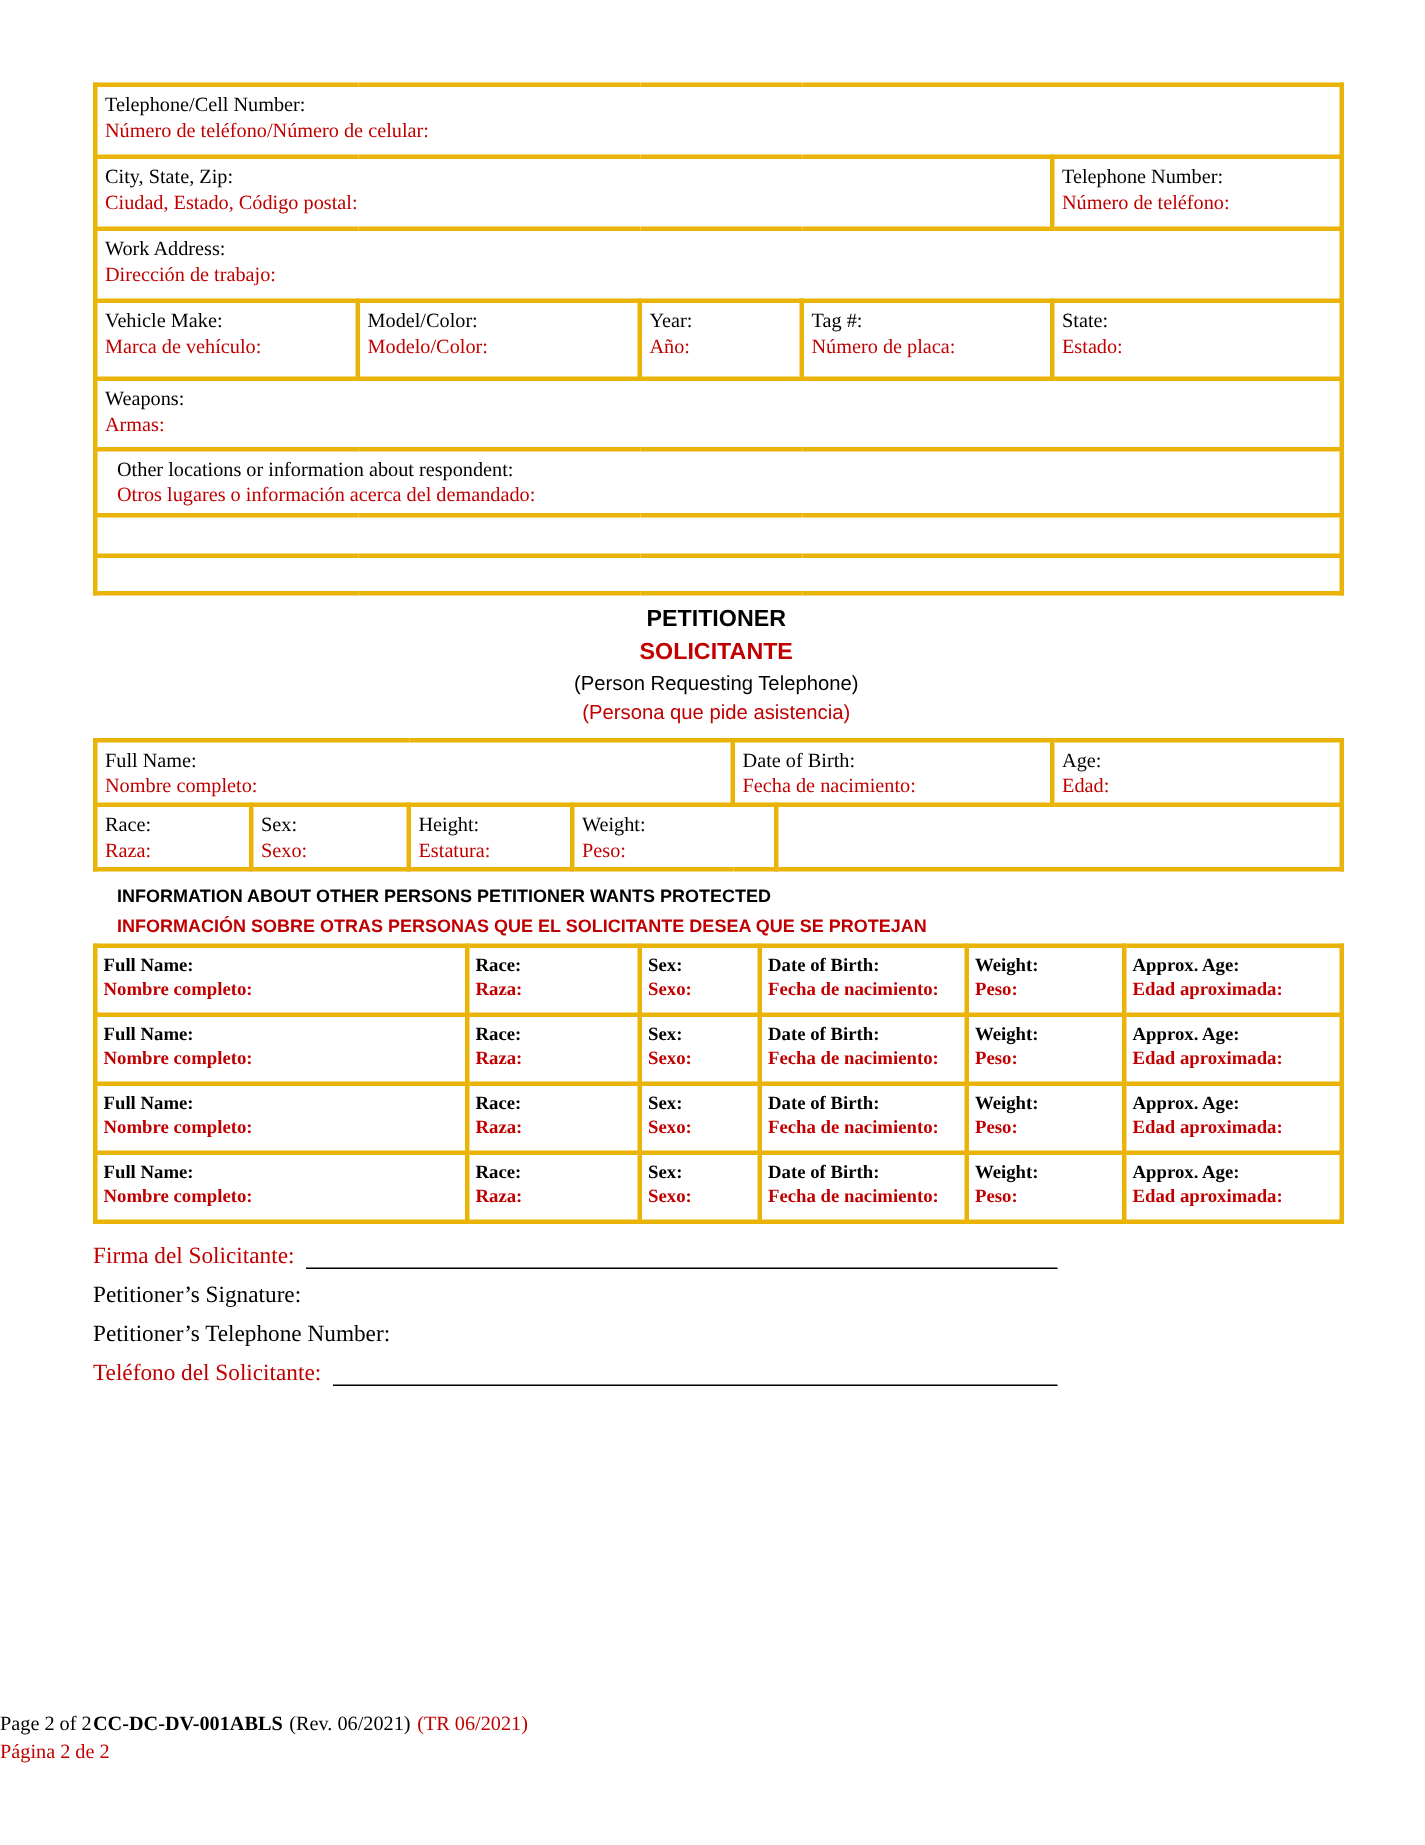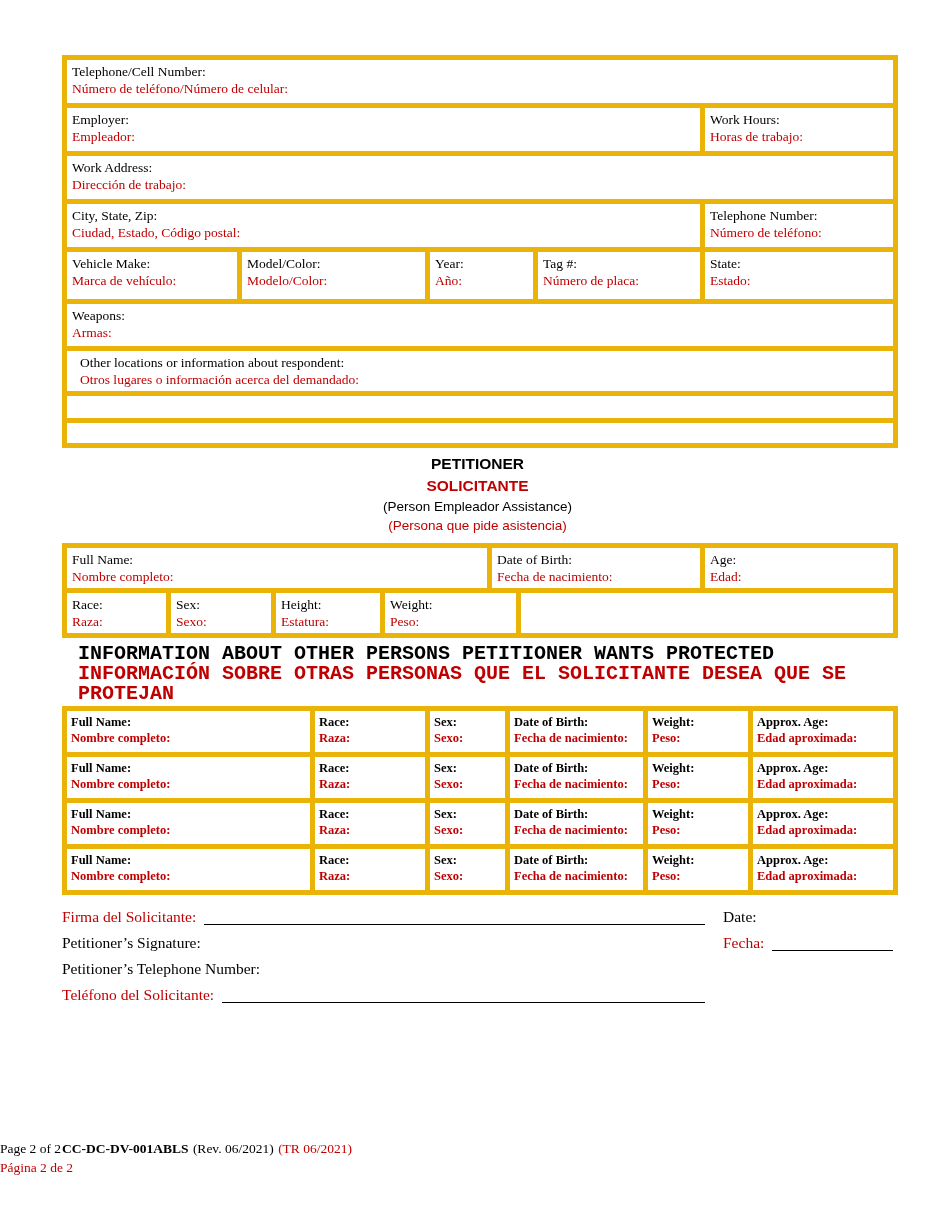--- a/index.html
+++ b/index.html
@@ -2,38 +2,38 @@
 <html style="--es-red: #c00000;"><head>
 <meta charset="utf-8">
 <style>
   * { margin:0; padding:0; box-sizing:border-box; }
   html, body { background:#ffffff; }
   body { font-family:"Liberation Serif", serif; color:#000; }
   .page { position:relative; width:950px; height:1230px; background:#fff; overflow:hidden; }
   .content { position:absolute; left:62px; top:55px; width:831px; }
 
   table { border-collapse:collapse; table-layout:fixed; width:831px; }
-  td { border:5px solid #eab308; vertical-align:top; padding:3px 5px; font-size:13.5px; line-height:17px; }
+  td { border:3px solid #eab308; vertical-align:top; padding:3px 5px; font-size:13.5px; line-height:17px; }
   .es { color:var(--es-red, #c00000); }
 
   tr.h48 > td { height:48px; }
   tr.h52 > td { height:52px; }
   tr.h47 > td { height:47px; }
   tr.h44 > td { height:44px;padding-left:13px; }
   tr.h27 > td { height:27px; }
   tr.h25 > td { height:25px; }
   tr.h37 > td { height:37px; }
   tr.h38 > td { height:38px; }
   tr.h46 > td { height:46px; }
 
   .center-head { text-align:center; margin-top:5px; margin-bottom:8px; font-family:"Liberation Sans", sans-serif; }
   .h-main { font-weight:bold; font-size:15.5px; line-height:22px; }
   .h-sub { font-size:13.5px; line-height:19px; }
 
-  .sec-head { font-family:Liberation Mono, monospace; font-weight:bold; font-size:20px; line-height:20px; padding-left:16px; margin-top:6px; margin-bottom:2px; }
+  .sec-head { font-family:Liberation Sans, sans-serif; font-weight:bold; font-size:12px; line-height:20px; padding-left:16px; margin-top:6px; margin-bottom:2px; }
 
   table.protected td { font-weight:bold; font-size:12.5px; padding:3px 4px; line-height:16px; }
 
   .sig { display:flex; margin-top:9px; font-size:15.5px; line-height:26px; }
   .sig-left { width:643px; }
   .sig-right { width:170px; margin-left:18px; }
   .sig-line { display:flex; align-items:flex-end; height:26px; }
   .sig-fill { flex:1; border-bottom:1.5px solid #000; margin-left:8px; margin-bottom:5px; }
 
   .footer { position:absolute; left:0; top:1139px; width:950px; font-size:13.5px; line-height:19px; }
@@ -58,44 +58,34 @@
       </colgroup>
       <tbody>
           <tr class="h48">
         <td colspan="5">
           <div class="en">Telephone/Cell Number:</div>
           <div class="es">Número de teléfono/Número de celular:</div>
         </td>
       </tr>
       <tr class="h48">
         <td colspan="4">
-          <div class="en">Employer:</div>
-          <div class="es">Empleador:</div>
-        </td>
-        <td>
-          <div class="en">Work Hours:</div>
-          <div class="es">Horas de trabajo:</div>
+          <div class="en">City, State, Zip:</div>
+          <div class="es">Ciudad, Estado, Código postal:</div>
+        </td>
+        <td>
+          <div class="en">Telephone Number:</div>
+          <div class="es">Número de teléfono:</div>
         </td>
       </tr>
       <tr class="h48">
         <td colspan="5">
           <div class="en">Work Address:</div>
           <div class="es">Dirección de trabajo:</div>
         </td>
       </tr>
-      <tr class="h48">
-        <td colspan="4">
-          <div class="en">City, State, Zip:</div>
-          <div class="es">Ciudad, Estado, Código postal:</div>
-        </td>
-        <td>
-          <div class="en">Telephone Number:</div>
-          <div class="es">Número de teléfono:</div>
-        </td>
-      </tr>
       <tr class="h52">
         <td>
           <div class="en">Vehicle Make:</div>
           <div class="es">Marca de vehículo:</div>
         </td>
         <td>
           <div class="en">Model/Color:</div>
           <div class="es">Modelo/Color:</div>
         </td>
         <td>
@@ -128,21 +118,21 @@
       </tr>
       <tr class="h25">
         <td colspan="5"></td>
       </tr>
     </tbody>
       </table>
 
     <div class="center-head">
       <div class="h-main">PETITIONER</div>
       <div class="h-main es">SOLICITANTE</div>
-      <div class="h-sub">(Person Empleador Assistance)</div>
+      <div class="h-sub">(Person Requesting Telephone)</div>
       <div class="h-sub es">(Persona que pide asistencia)</div>
     </div>
 
     <table>
       <colgroup>
         <col style="width:104px">
           <col style="width:105px">
           <col style="width:109px">
           <col style="width:107px">
           <col style="width:29px">
@@ -318,29 +308,20 @@
           <span>Petitioner’s Signature:</span>
         </div>
         <div class="sig-line">
           <span>Petitioner’s Telephone Number:</span>
         </div>
         <div class="sig-line">
           <span class="es">Teléfono del Solicitante:</span>
           <span class="sig-fill"></span>
         </div>
       </div>
-      <div class="sig-right">
-        <div class="sig-line">
-          <span>Date:</span>
-        </div>
-        <div class="sig-line">
-          <span class="es">Fecha:</span>
-          <span class="sig-fill"></span>
-        </div>
-      </div>
     </div>
 
   </div>
 
   <div class="footer">
     <div class="footer-center">Page 2 of 2</div>
     <div class="footer-center es">Página 2 de 2</div>
     <div class="footer-left">
       <span class="bold">CC-DC-DV-001ABLS</span>
       <span class="sp">(Rev. 06/2021)</span>

